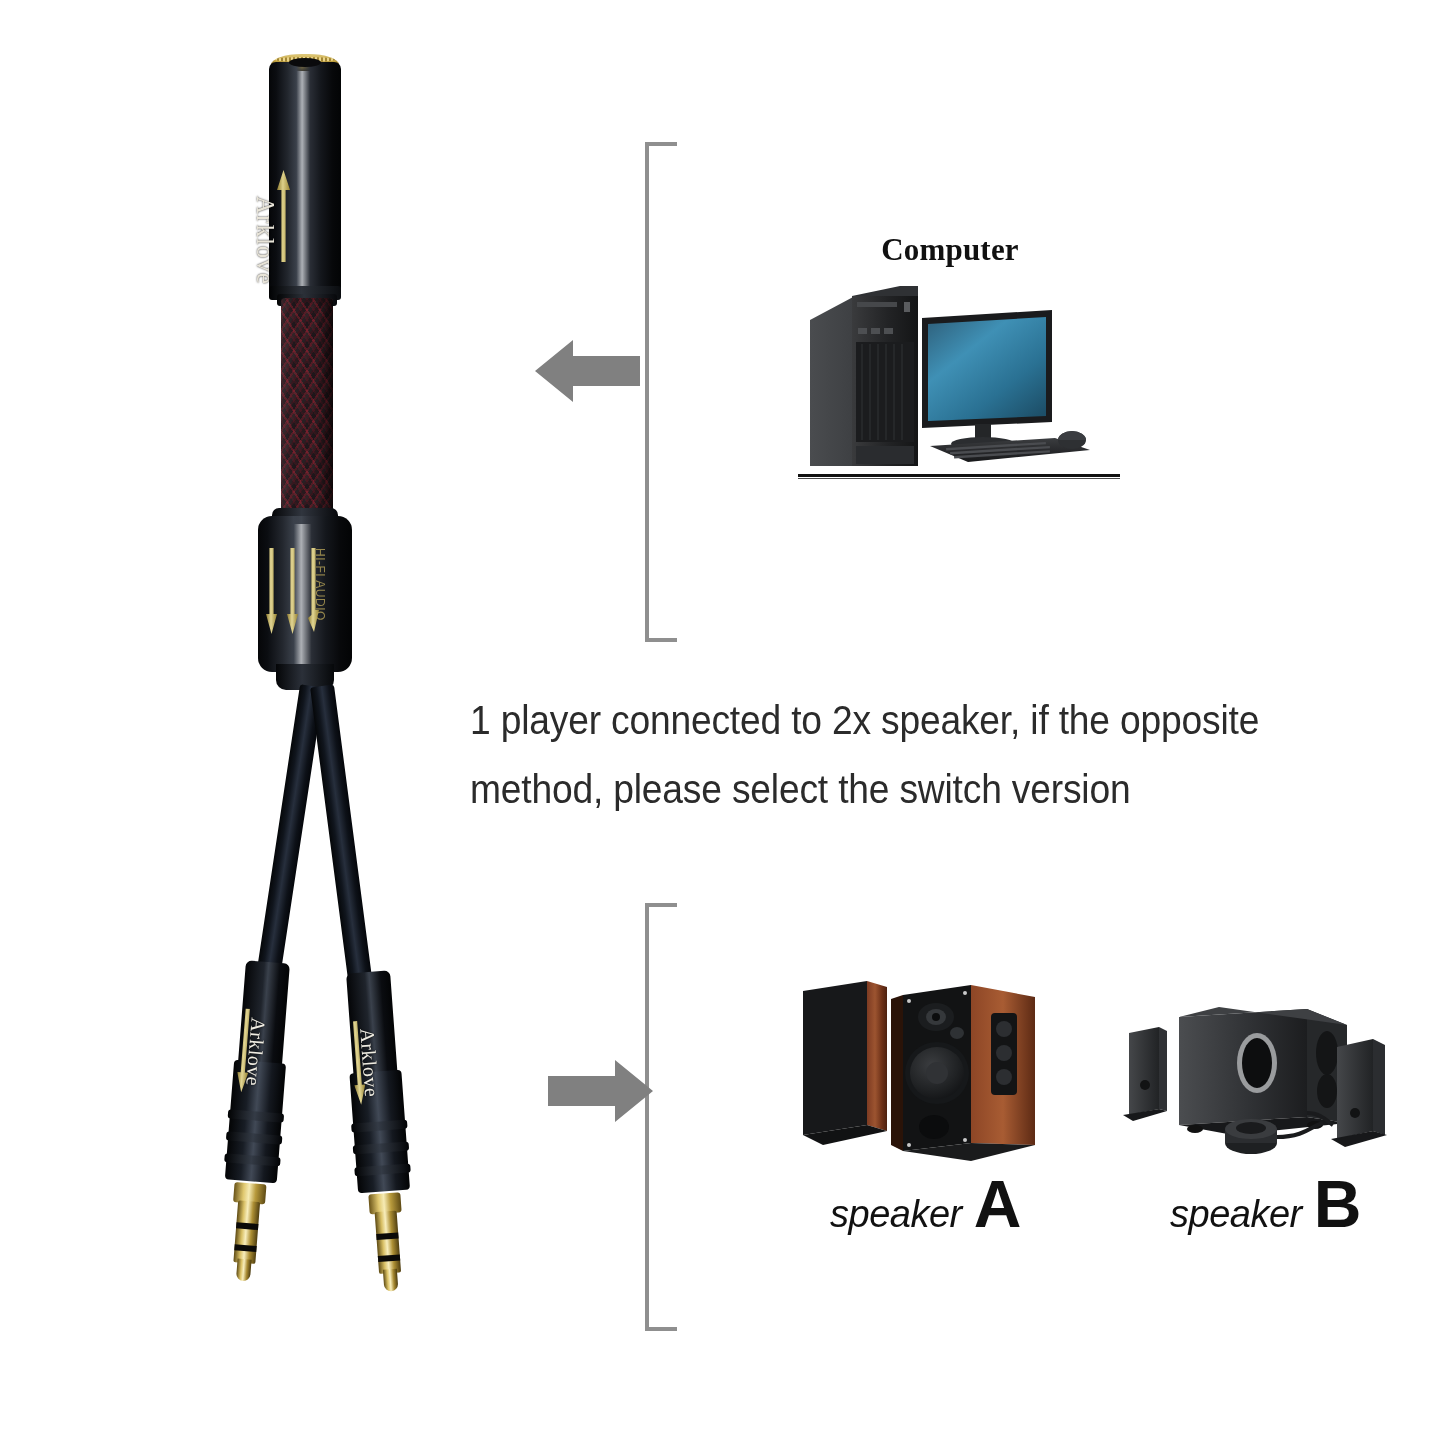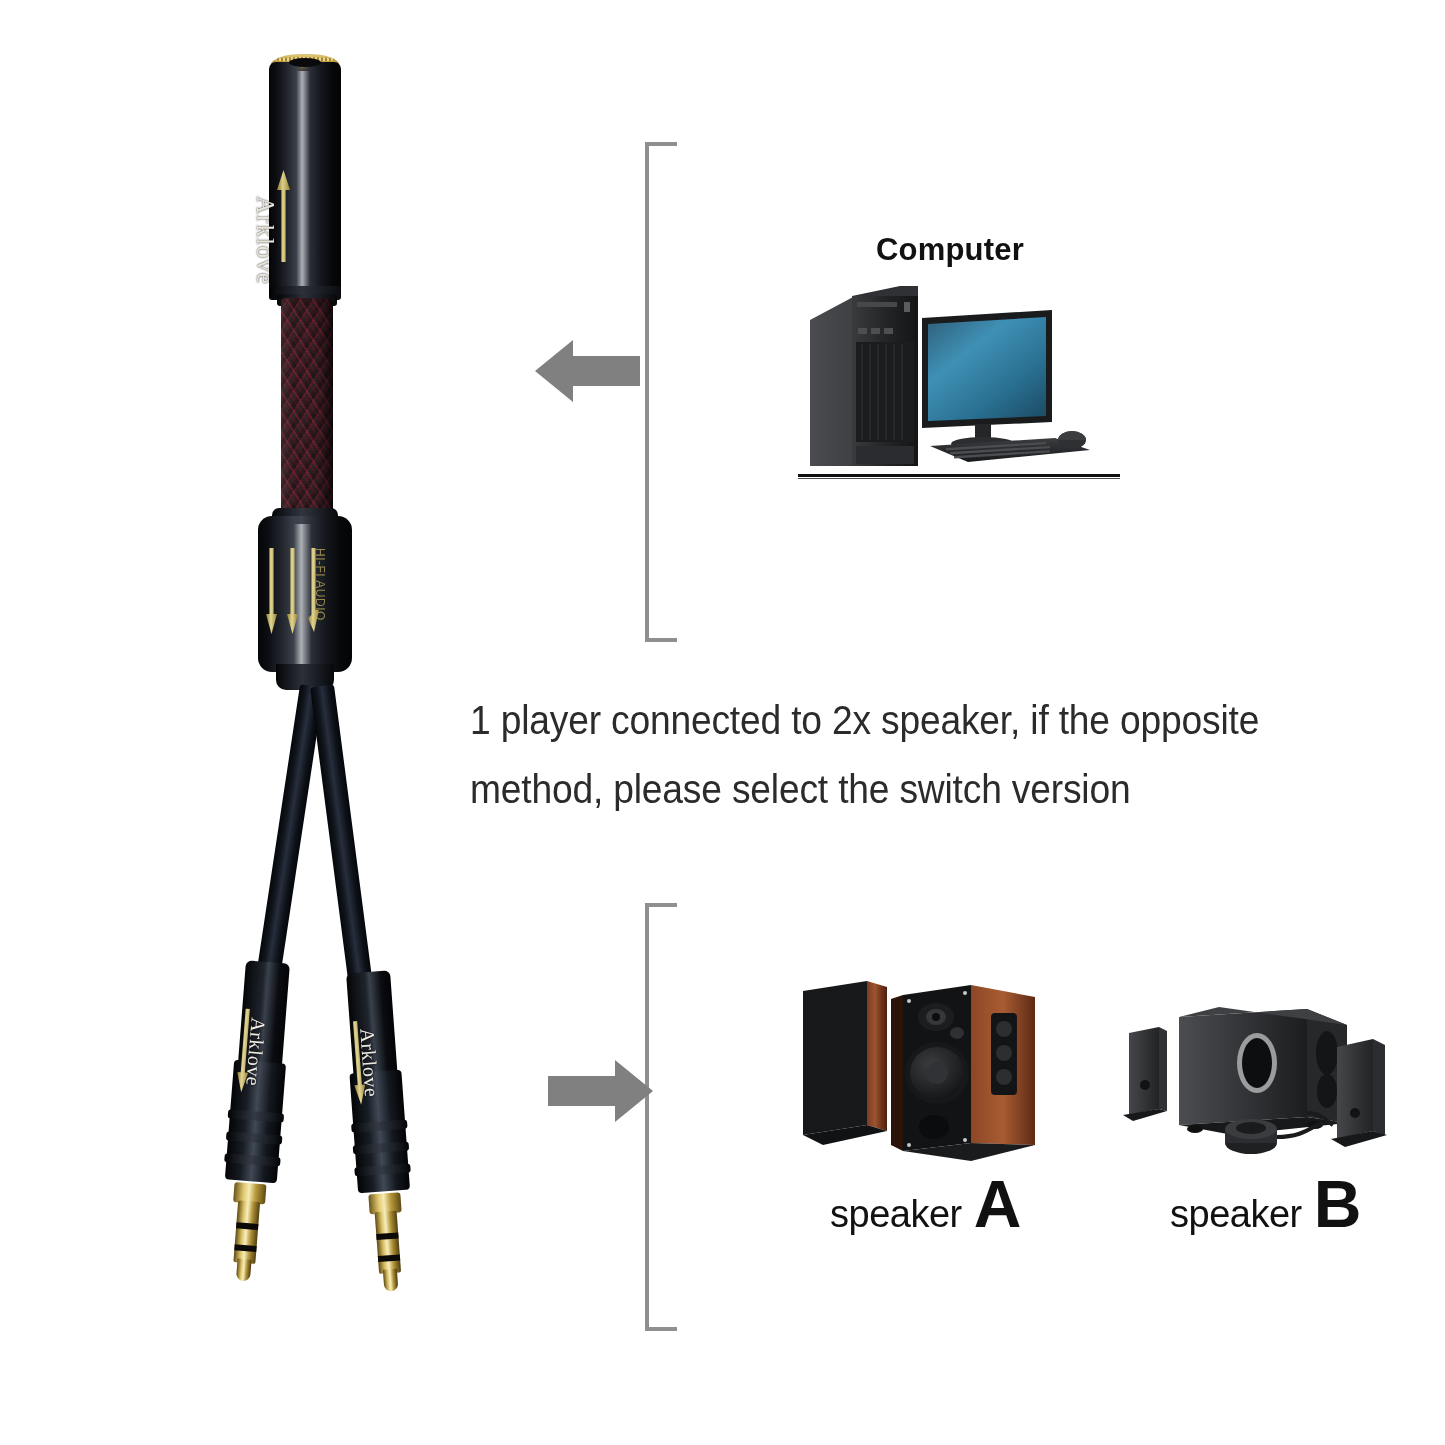--- a/index.html
+++ b/index.html
@@ -180,21 +180,21 @@
   #bracket-top{left:645px;top:142px;height:492px;}
   #bracket-bottom{left:645px;top:903px;height:420px;}
 
   .block-arrow{position:absolute;}
 
   
   #computer-group{position:absolute;left:800px;top:280px;width:300px;height:200px;}
   #computer-label{
     position:absolute;left:800px;top:232px;width:300px;
     text-align:center;
-    font-family:Liberation Sans, sans-serif;
+    font-family:Liberation Serif, serif;
     font-size:31px;font-weight:600;color:#111;
     letter-spacing:.2px;
   }
   #table-line{
     position:absolute;left:798px;top:474px;width:322px;height:3px;
     background:#111;
   }
   #table-line::after{
     content:"";position:absolute;left:0;top:4px;width:100%;height:1px;background:#4a4a4a;
   }
@@ -211,21 +211,21 @@
   
   #spk-a-group{position:absolute;left:795px;top:975px;width:265px;height:200px;}
   #spk-b-group{position:absolute;left:1115px;top:1005px;width:280px;height:170px;}
 
   .spk-label{
     position:absolute;
     font-family:"Liberation Sans", sans-serif;
     color:#111;white-space:nowrap;
     display:flex;align-items:baseline;gap:12px;
   }
-  .spk-label .word{font-size:38px;letter-spacing:-.5px;}
+  .spk-label .word{font-size:38px;letter-spacing:-.5px;font-style:italic;}
   .spk-label .letter{font-size:66px;font-weight:700;line-height:.8;}
   #spk-a-label{left:830px;top:1178px;}
   #spk-b-label{left:1170px;top:1178px;}
 </style>
 </head>
 <body>
 
 <div class="stage">
 
   <div id="cable">

